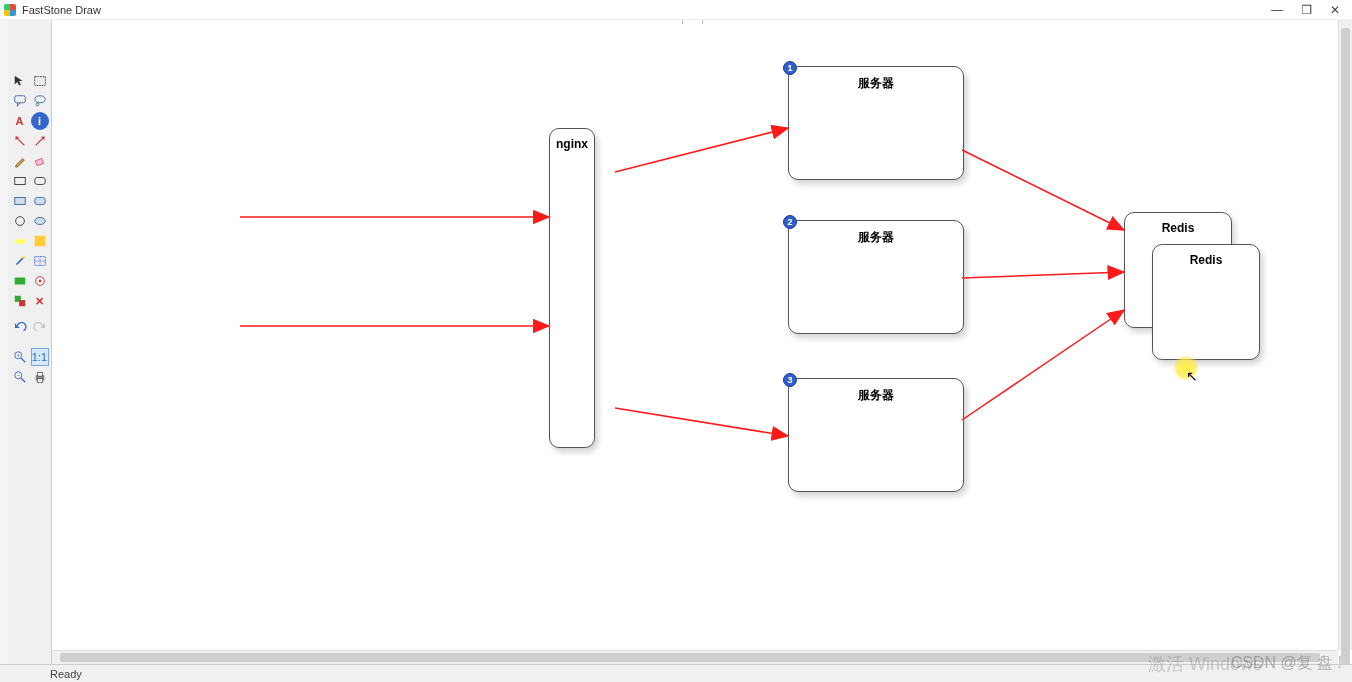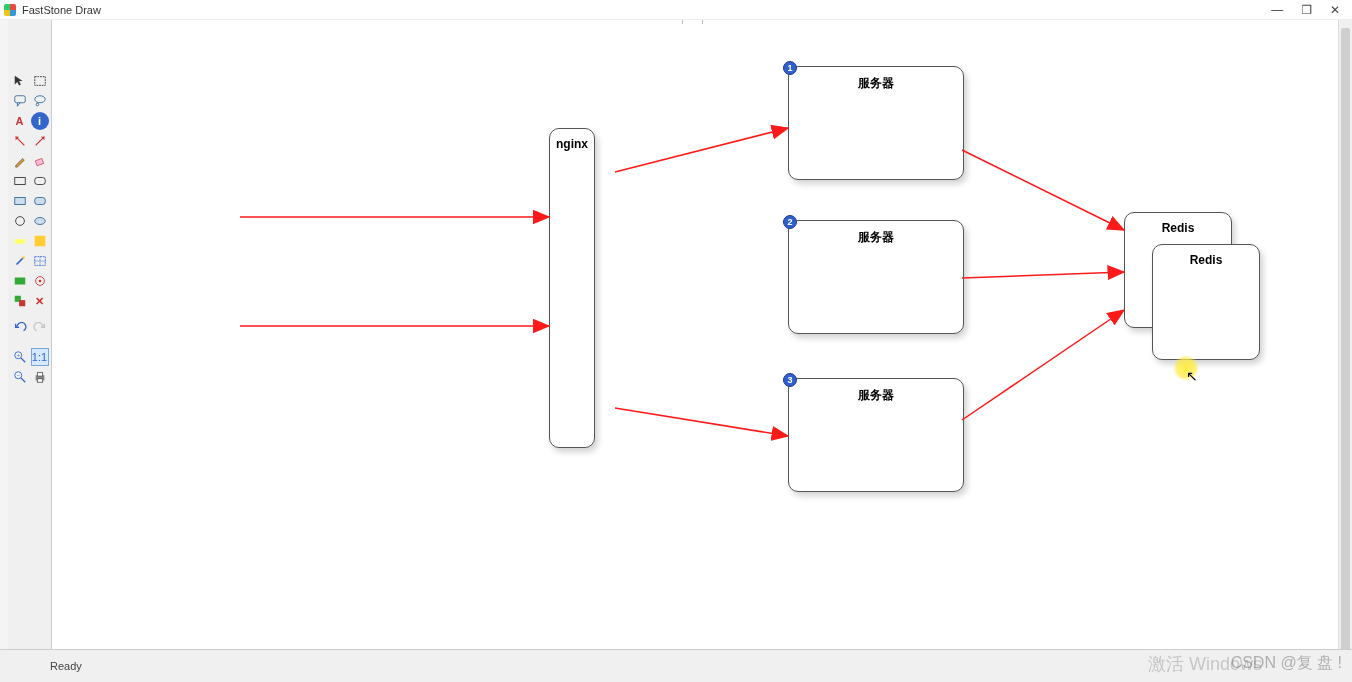--- a/index.html
+++ b/index.html
@@ -109,21 +109,21 @@
   display: flex; align-items: center; justify-content: center;
   top: -6px; left: -6px;
   border: 1px solid #1a3c8a;
 }
 .statusbar {
   position: absolute;
   left: 0; right: 0; bottom: 0; height: 18px;
   background: #f0f0f0;
   border-top: 1px solid #ccc;
   display: flex; align-items: center;
-  padding: 16px 50px;
+  padding: 8px 50px;
   font-size: 11px;
   color: #444;
 }
 .watermark1 {
   position: absolute;
   right: 90px; bottom: 6px;
   font-size: 18px;
   color: rgba(120,120,120,0.35);
   font-family: "Microsoft YaHei", sans-serif;
   pointer-events: none;

